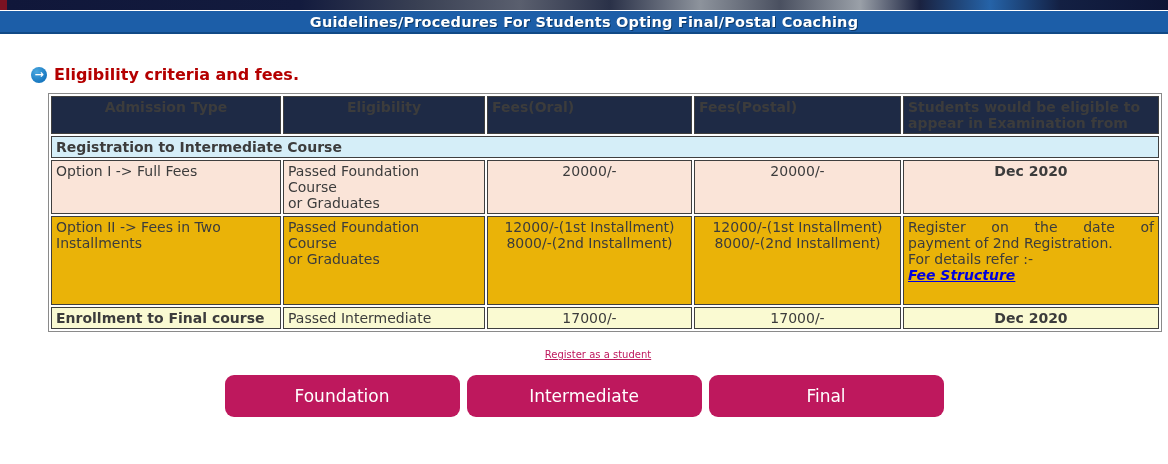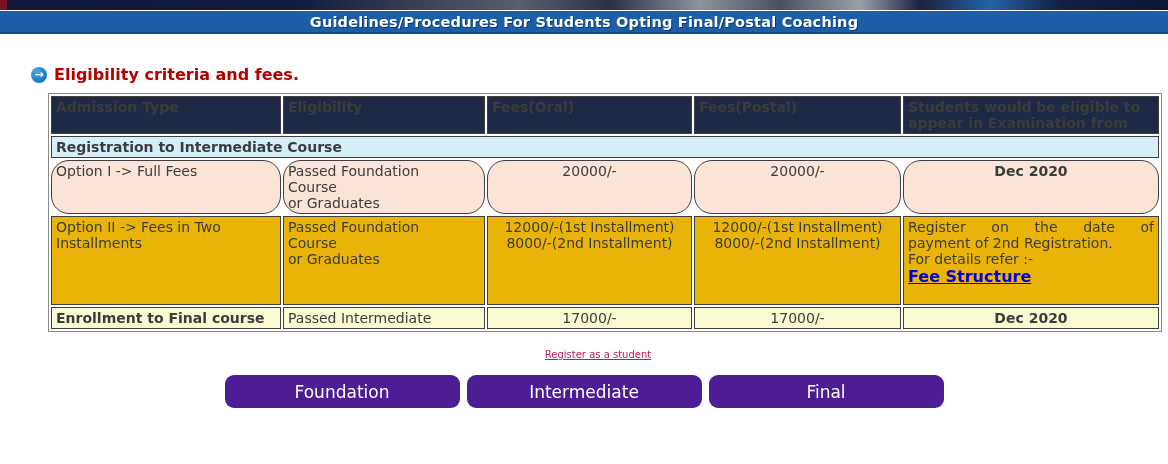--- a/index.html
+++ b/index.html
@@ -70,62 +70,62 @@
     padding: 2px 4px;
     font-size: 14px;
     color: #3c3c3c;
     overflow: hidden;
   }
   th.hcell {
     background: #1e2a45; color: #ffffff;
     font-size: 12px; font-weight: bold;
     padding-top: 4px;
   }
-  th.h-left { text-align: left; }
+  th.h-left { text-align: center; }
   th.h-center { text-align: left; }
 
   .bg-yellow { background: #fafad2; }
   .bg-blue   { background: #d5eef8; }
-  .bg-peach  { background: #fae4d8; border-radius: 18px; }
+  .bg-peach  { background: #fae4d8; }
   .bg-cyan   { background: #eab308; }
 
   td.bold-label { font-weight: bold; color: #1a1a1a; }
   td.center { text-align: center; }
   td.prelines { white-space: pre-line; }
   .row-found   td { height: 34px; }
   .row-reg     td { height: 18px; }
   .row-opt1    td { height: 53px; }
   .row-opt2    td { height: 89px; }
   .row-final   td { height: 19px; }
 
   .date-green  { color: #7fc87f; font-weight: bold; }
   .date-salmon { color: #f4958f; font-weight: bold; }
 
   td.depends-cell { text-align: left; }
   .jline { display: block; text-align: justify; text-align-last: justify; }
   .dline { display: block; }
   a.fee-link {
     color: #0000e0; font-weight: bold; text-decoration: underline;
-    font-size: 16px; cursor: pointer;
+    font-size: 14px; cursor: pointer; font-style: italic;
   }
 
   
   .register-wrap { width: 1100px; margin-left: 48px; text-align: center; margin-top: 11px; }
   a.register-link {
     color: #be185d; font-weight: normal; font-size: 10px;
     text-decoration: underline; cursor: pointer;
   }
 
   
   .button-row {
     display: flex; justify-content: center; gap: 7px; margin-top: 13px;
   }
   .course-btn {
-    width: 235px; height: 33px;
-    background: #4c1d95; color: #ffffff;
+    width: 235px; height: 42px;
+    background: #be185d; color: #ffffff;
     border: none; border-radius: 9px;
     font-family: "DejaVu Sans", "Liberation Sans", sans-serif;
     font-size: 17px; cursor: pointer;
     display: flex; align-items: center; justify-content: center;
   }
 </style>
 </head>
 <body>
 
 <div class="banner-strip"></div>

